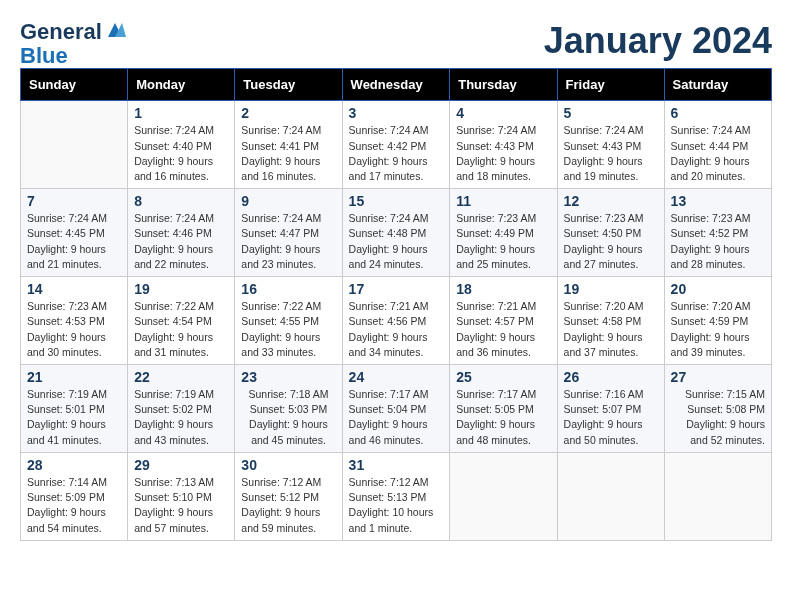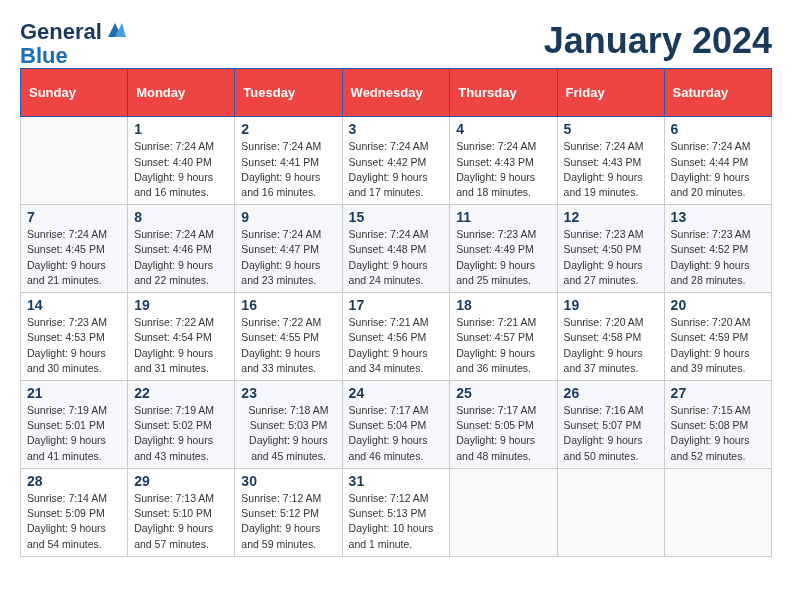--- a/index.html
+++ b/index.html
@@ -36,26 +36,26 @@
     }
     .location {
       font-size: 16px;
       color: #444;
     }
     .calendar {
       width: 100%;
       border-collapse: collapse;
     }
     .calendar th {
-      background: #ef4444;
+      background: #000000;
       color: #fff;
       font-size: 13px;
       font-weight: bold;
       text-align: left;
-      padding: 16px 8px;
+      padding: 8px 8px;
       border: 1px solid #2a5bb0;
     }
     .calendar td {
       border: 1px solid #ccc;
       vertical-align: top;
       padding: 4px 6px;
       width: 108px;
       min-height: 80px;
       font-size: 11px;
       color: #333;
@@ -299,21 +299,21 @@
         </td>
         <td>
           <span class="day-number">26</span>
           <div class="day-info" style="white-space: pre-line;">Sunrise: 7:16 AM
 Sunset: 5:07 PM
 Daylight: 9 hours
 and 50 minutes.</div>
         </td>
         <td>
           <span class="day-number">27</span>
-          <div class="day-info" style="white-space: pre-line;">Sunrise: 7:15 AM
+          <div class="day-info" style="white-space: pre-line; text-align: right;">Sunrise: 7:15 AM
 Sunset: 5:08 PM
 Daylight: 9 hours
 and 52 minutes.</div>
         </td>
       </tr>
       <tr>
         <td>
           <span class="day-number">28</span>
           <div class="day-info" style="white-space: pre-line;">Sunrise: 7:14 AM
 Sunset: 5:09 PM

